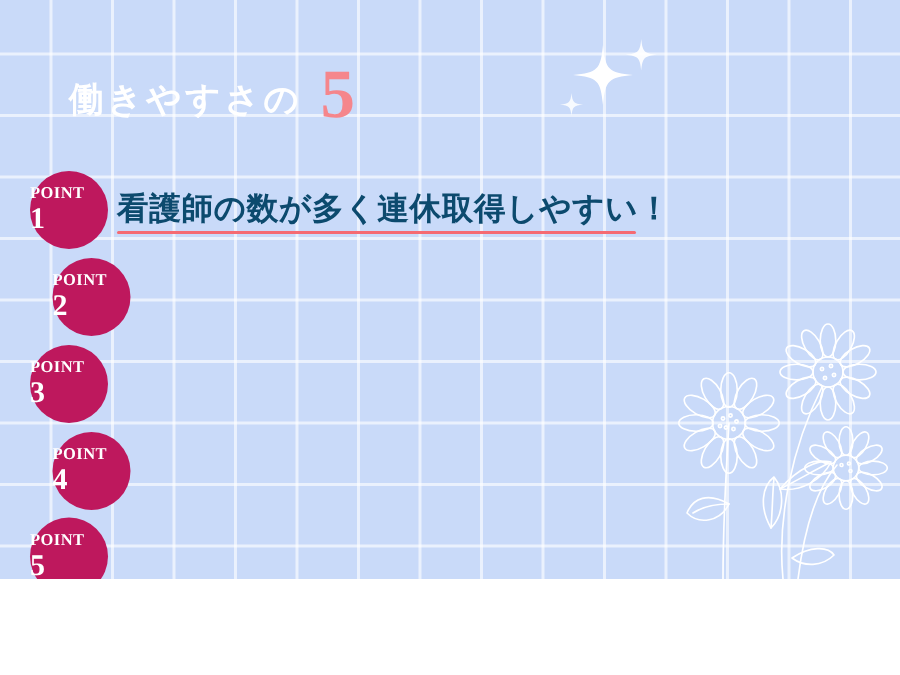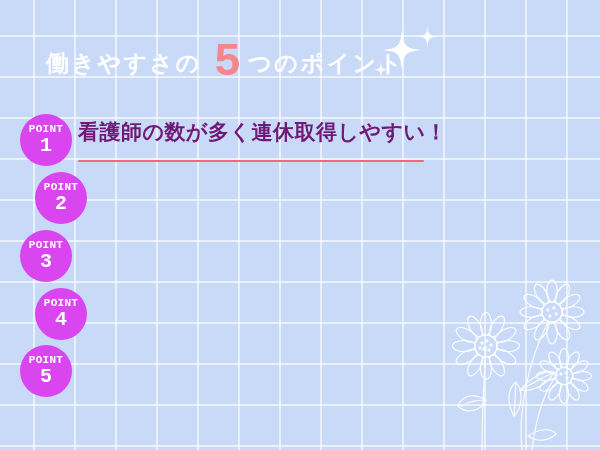--- a/index.html
+++ b/index.html
@@ -3,24 +3,24 @@
 <meta charset="utf-8">
 <style>
   html, body {
     margin: 0;
     padding: 0;
     background: #ffffff;
   }
   #poster {
     position: relative;
     width: 600px;
-    height: 450px;
+    height: 386px;
     overflow: hidden;
     background-color: #c9daf9;
-    font-family: Liberation Mono, monospace;
+    font-family: Liberation Serif, serif;
   }
   
   #grid {
     position: absolute;
     inset: 0;
     background-image:
       linear-gradient(to right, rgba(255,255,255,0.62) 2px, transparent 2px),
       linear-gradient(to bottom, rgba(255,255,255,0.62) 2px, transparent 2px);
     background-size: 41px 41px;
     background-position: -8px -6px;
@@ -77,25 +77,25 @@
   
   .point-row {
     position: absolute;
     display: flex;
     align-items: center;
   }
   .badge {
     width: 52px;
     height: 52px;
     border-radius: 50%;
-    background: #d946ef;
+    background: #be185d;
     color: #ffffff;
     display: flex;
     flex-direction: column;
-    align-items: center;
+    align-items: flex-start;
     justify-content: center;
     flex: 0 0 auto;
     z-index: 3;
     position: relative;
   }
   .badge-word {
     font-size: 11px;
     font-weight: 700;
     letter-spacing: 0.3px;
     line-height: 1;
@@ -104,26 +104,26 @@
   .badge-num {
     font-size: 20px;
     font-weight: 700;
     line-height: 1;
   }
   .row-body {
     position: relative;
     margin-left: 6px;
   }
   .row-text {
-    color: #701a75;
+    color: #0c4a6e;
     font-weight: 700;
     white-space: nowrap;
     letter-spacing: 0.5px;
     display: block;
-    padding-bottom: 14px;
+    padding-bottom: 1px;
   }
   .size-lg { font-size: 21px; }
   .size-md { font-size: 20px; }
   .size-sm { font-size: 16px; }
   .rule {
     height: 2px;
     background: #f56a72;
     border-radius: 2px;
   }
   
@@ -230,21 +230,20 @@
 
   <svg id="sparkles" viewBox="0 0 70 66" fill="#ffffff" stroke="none">
     <path d="M30 6 C31.6 22.4 33.6 24.4 50 26 C33.6 27.6 31.6 29.6 30 46 C28.4 29.6 26.4 27.6 10 26 C26.4 24.4 28.4 22.4 30 6 Z"></path>
     <path d="M55.5 2 C56.4 10.6 57.4 11.6 66 12.5 C57.4 13.4 56.4 14.4 55.5 23 C54.6 14.4 53.6 13.4 45 12.5 C53.6 11.6 54.6 10.6 55.5 2 Z" opacity="0.92"></path>
     <path d="M9 38 C9.7 44.3 10.4 45 16.7 45.7 C10.4 46.4 9.7 47.1 9 53.4 C8.3 47.1 7.6 46.4 1.3 45.7 C7.6 45 8.3 44.3 9 38 Z" opacity="0.85"></path>
   </svg>
 
   <div id="title-row">
     <span class="title-text">働きやすさの</span>
     <span class="title-number">5</span>
-    <span class="title-text-2">つのポイント</span>
   </div>
 
   <div class="point-row" id="row-1">
     <div class="badge">
       <span class="badge-word">POINT</span>
       <span class="badge-num">1</span>
     </div>
     <div class="row-body">
       <span class="row-text size-lg">看護師の数が多く連休取得しやすい！</span>
       <div class="rule"></div>

